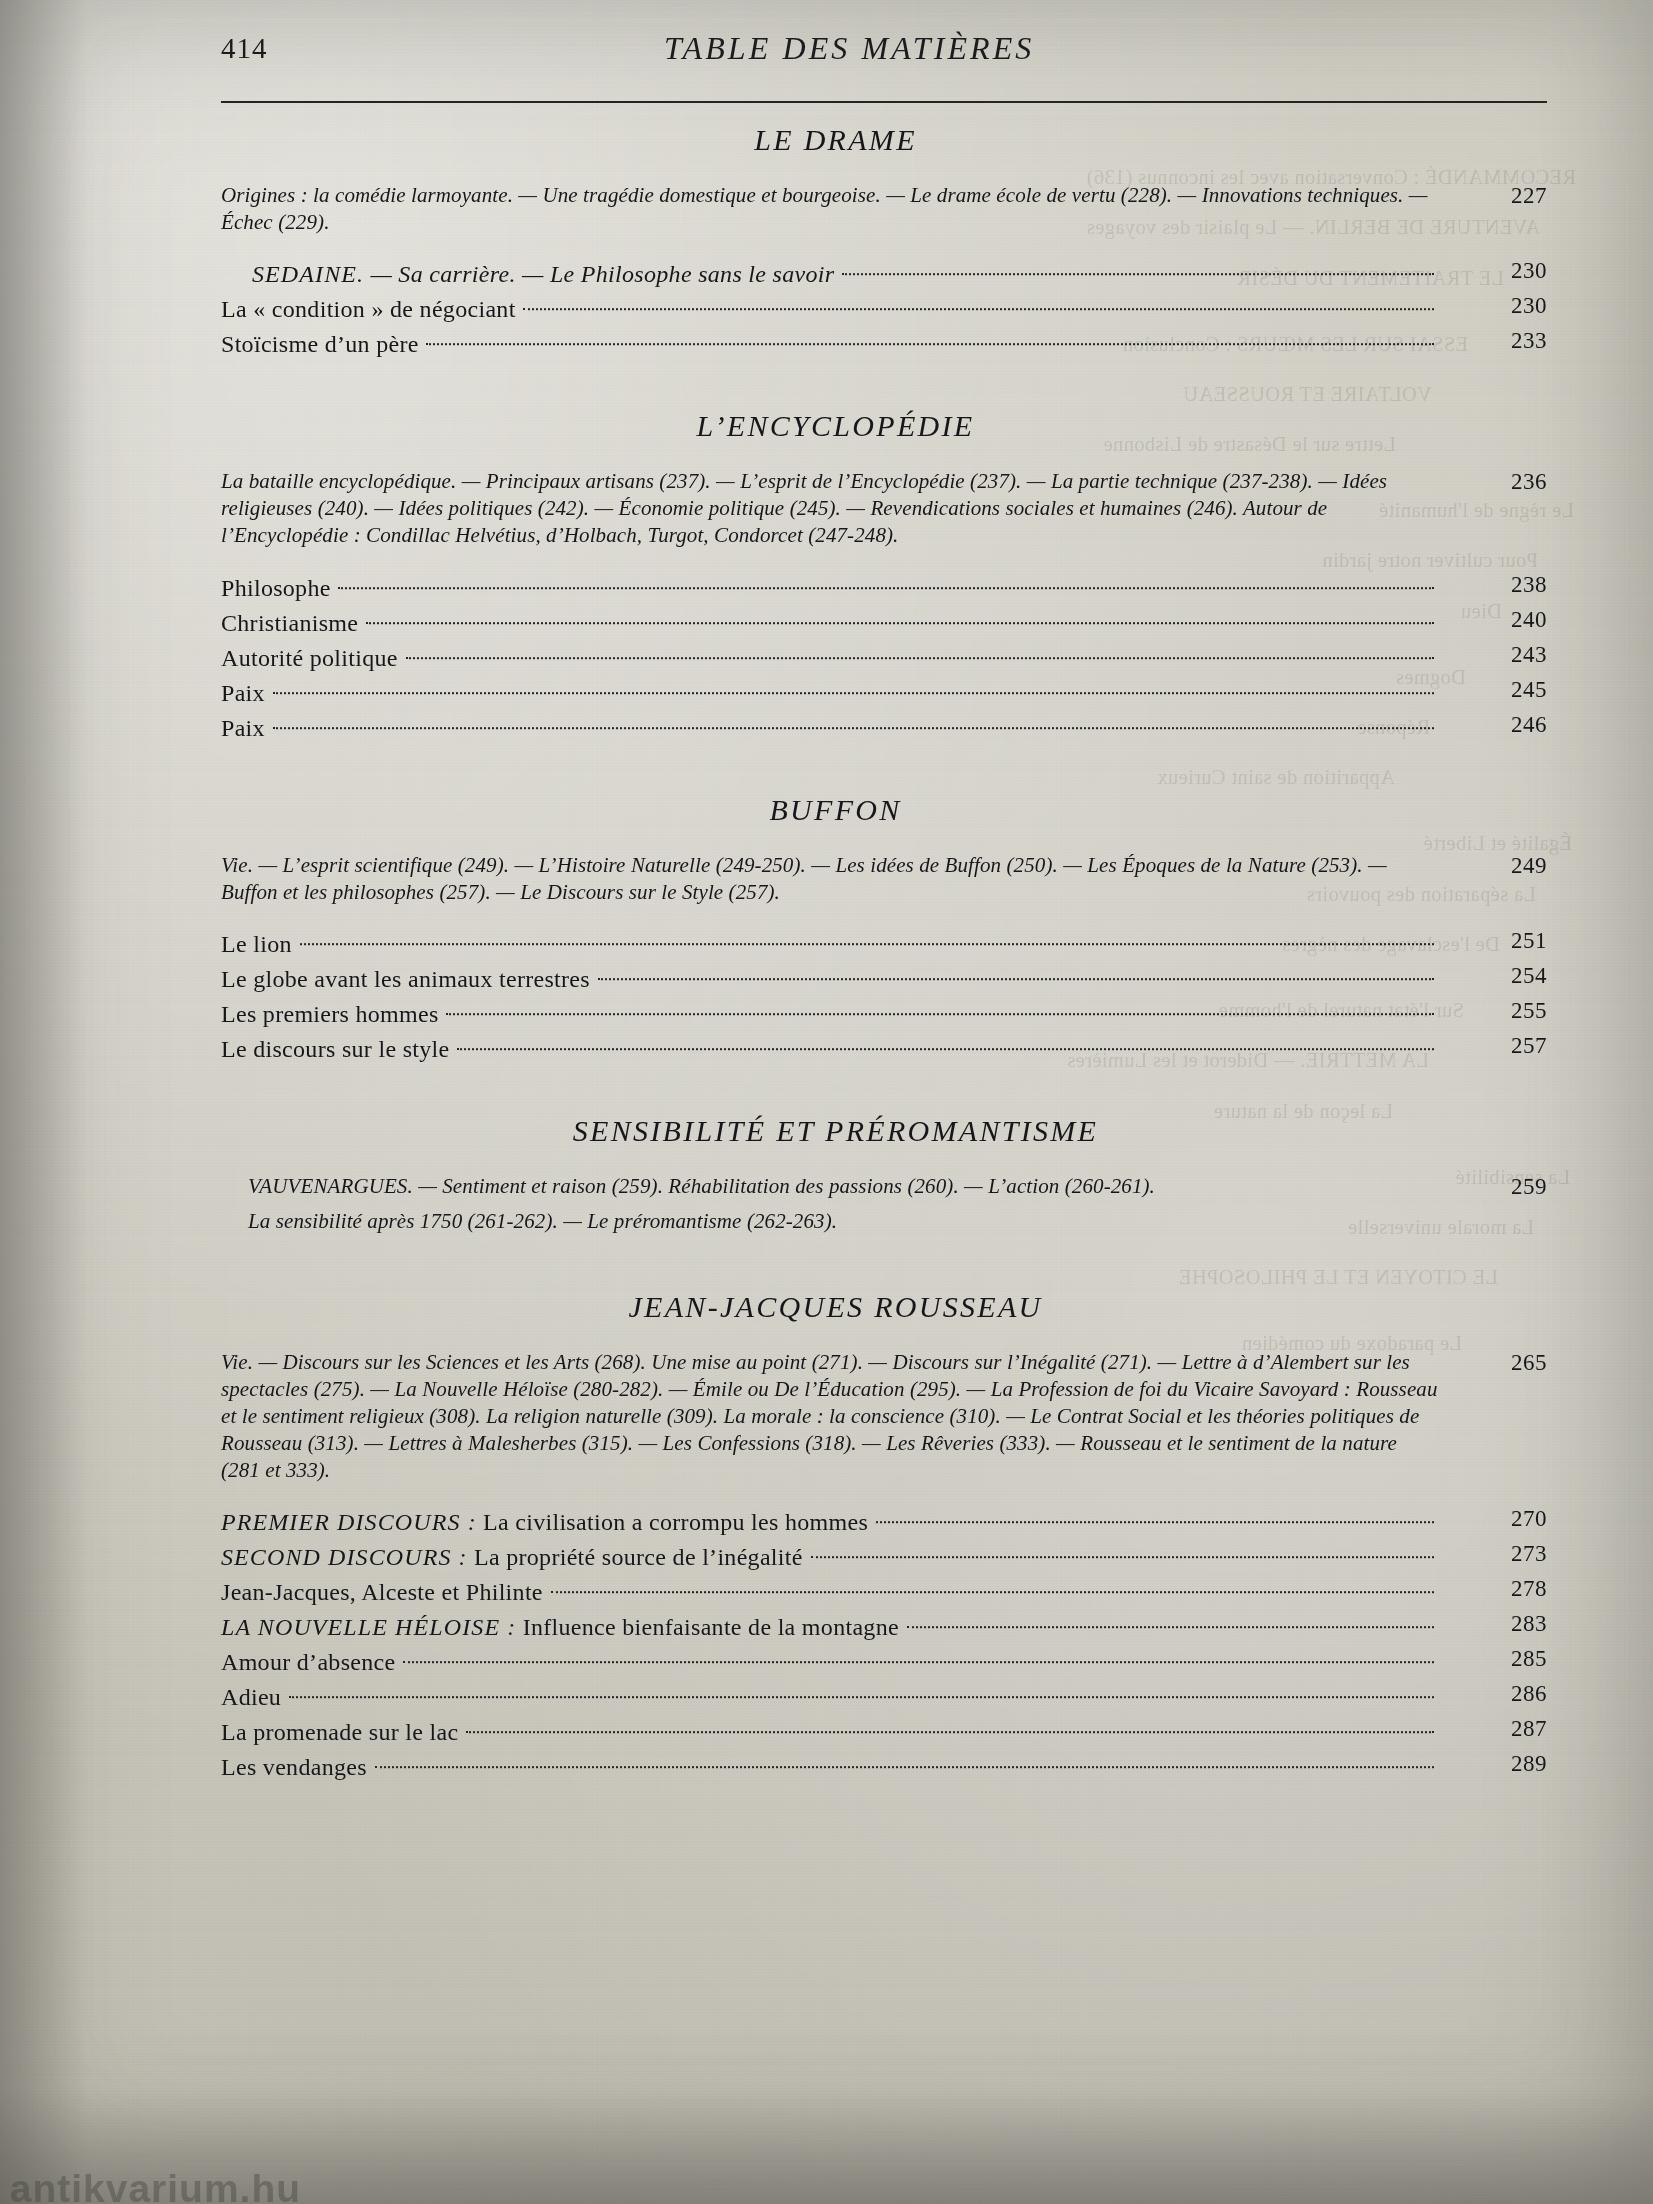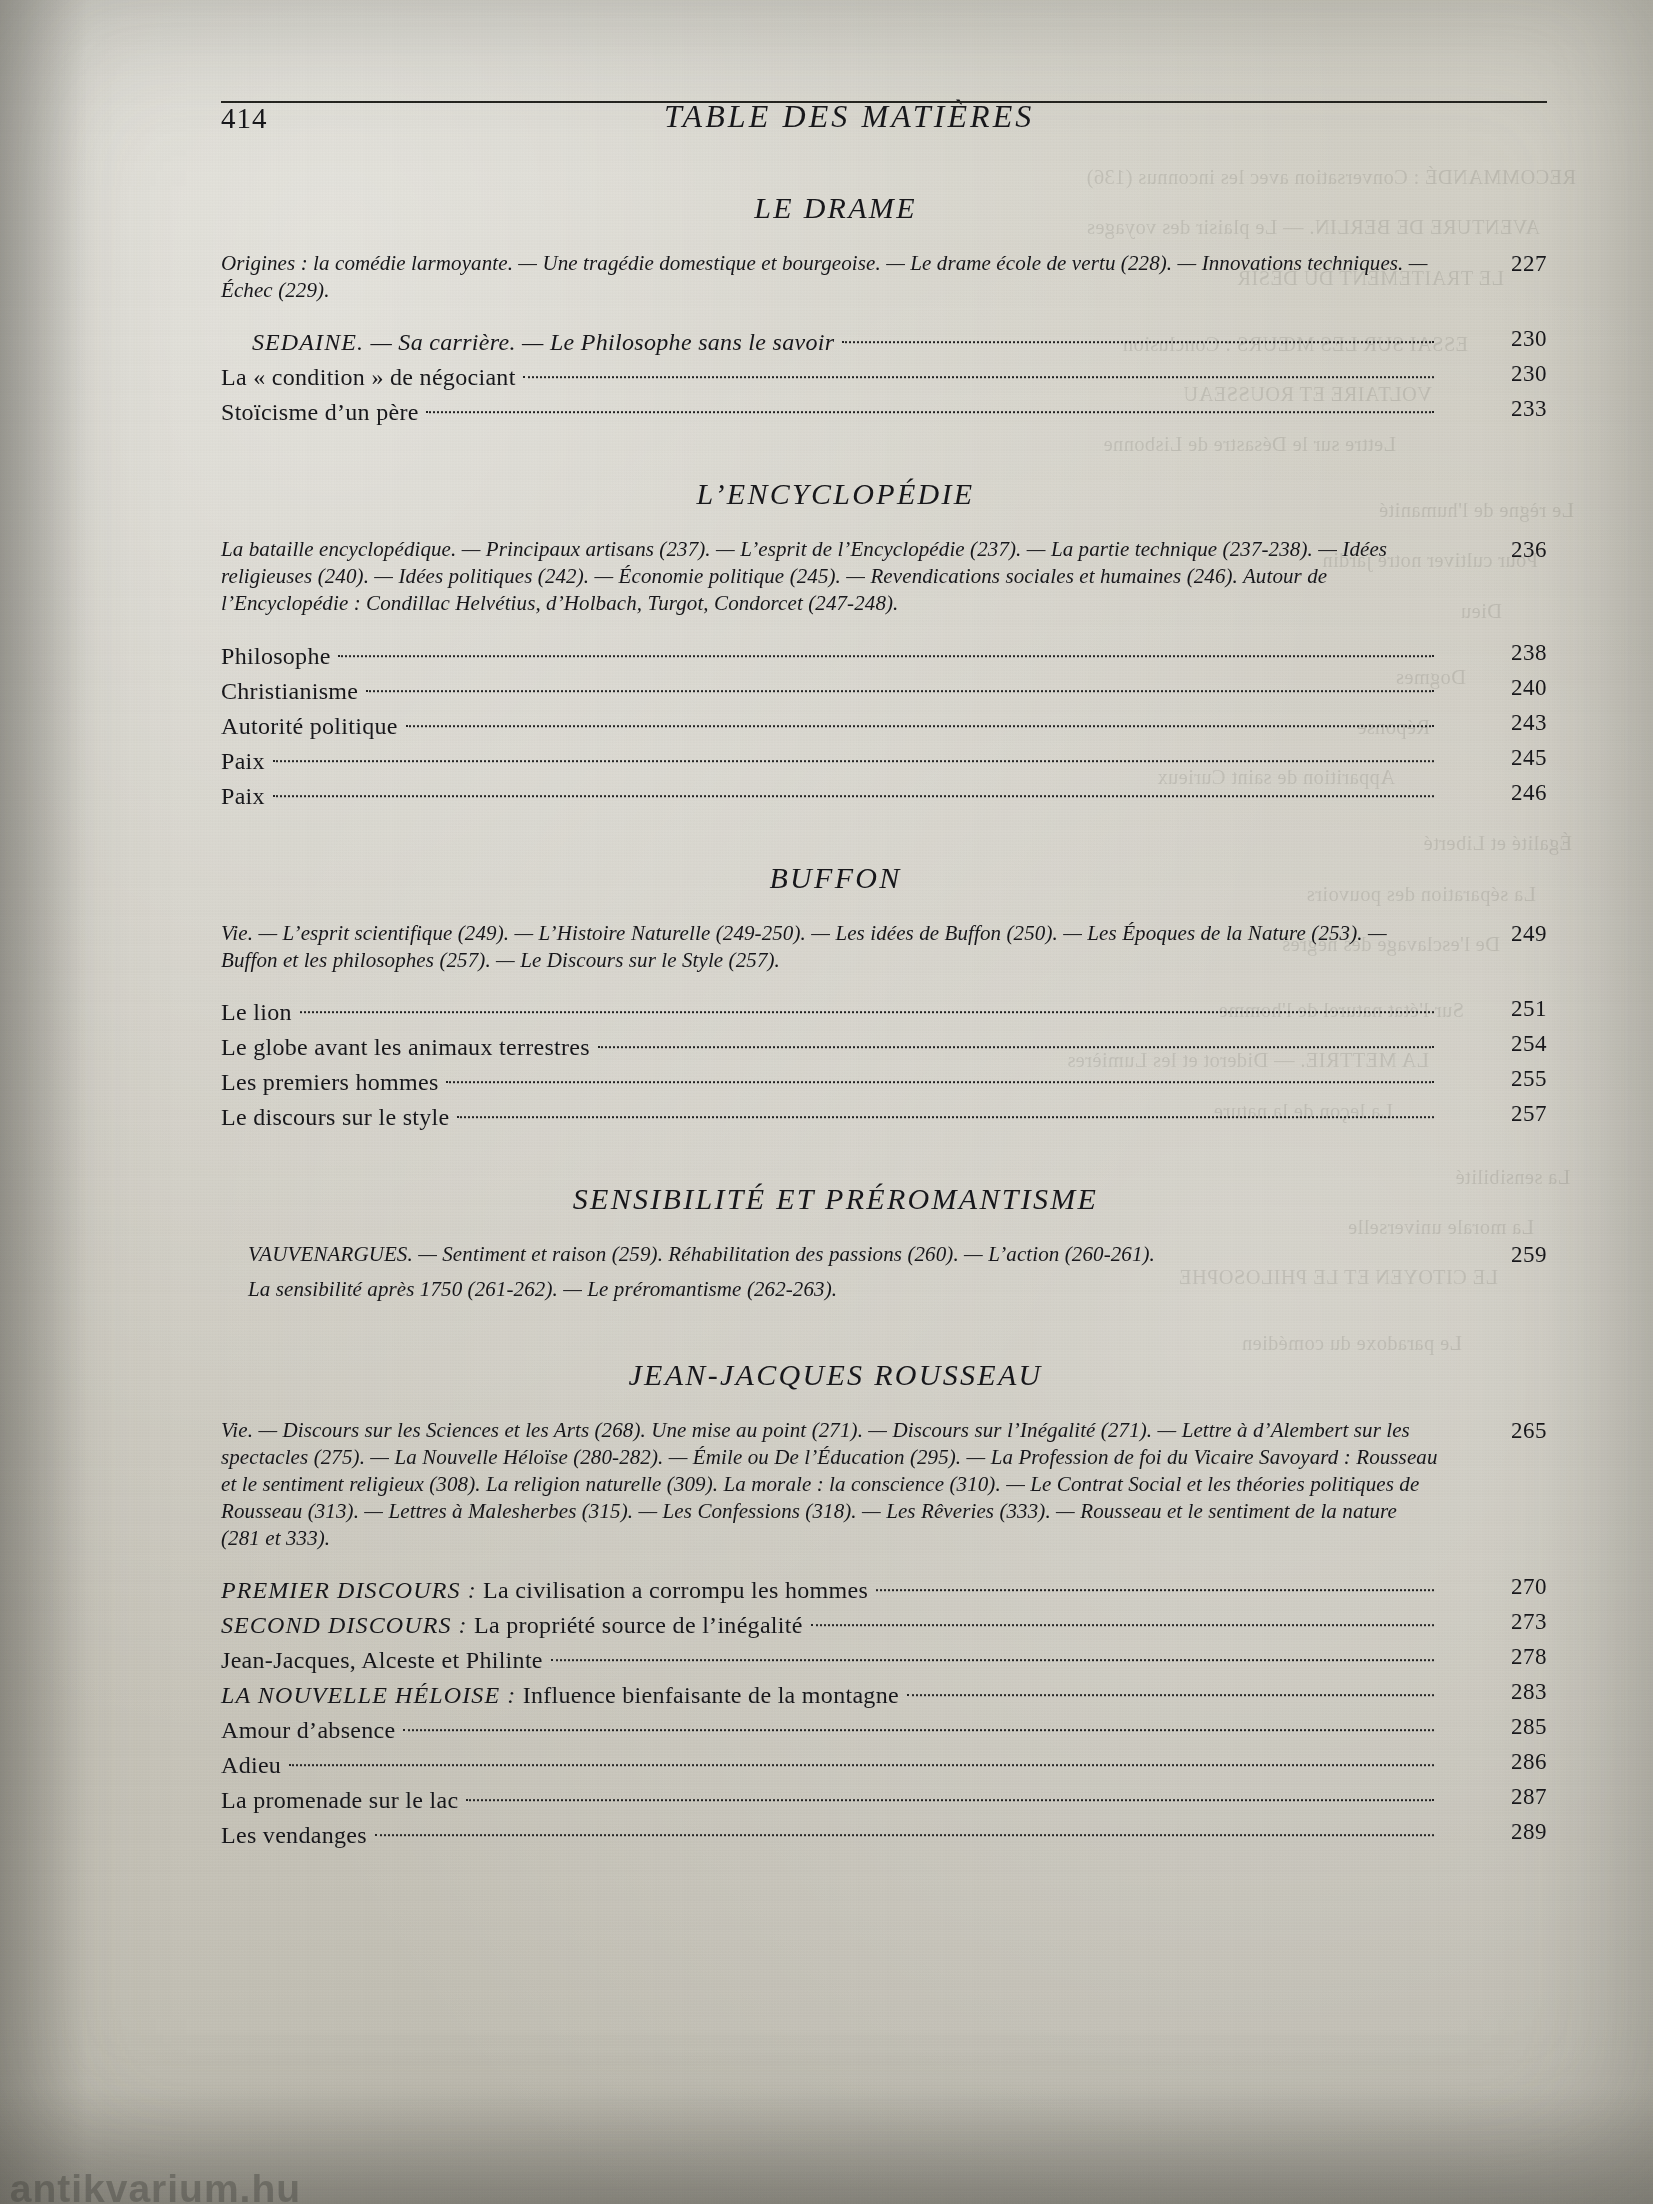--- a/index.html
+++ b/index.html
@@ -56,36 +56,35 @@
 
   .content {
     position: relative;
     padding: 0;
   }
 
   
   .header {
     position: relative;
     display: flex;
-    align-items: flex-end;
-    padding: 50px 107px 0 221px;
+    align-items: center;
+    padding: 30px 107px 0 221px;
   }
   .folio {
     font-size: 29px;
     letter-spacing: 1px;
     font-family: "Liberation Serif", serif;
   }
   .run-title {
     flex: 1;
     text-align: center;
     font-style: italic;
     font-size: 32px;
     letter-spacing: 3.1px;
     padding-right: 116px;
-    margin-top: 48px;
   }
   .rule {
     position: absolute;
     left: 221px;
     right: 107px;
     top: 101px;
     border-top: 2.1px solid #23231f;
   }
 
   .body {

